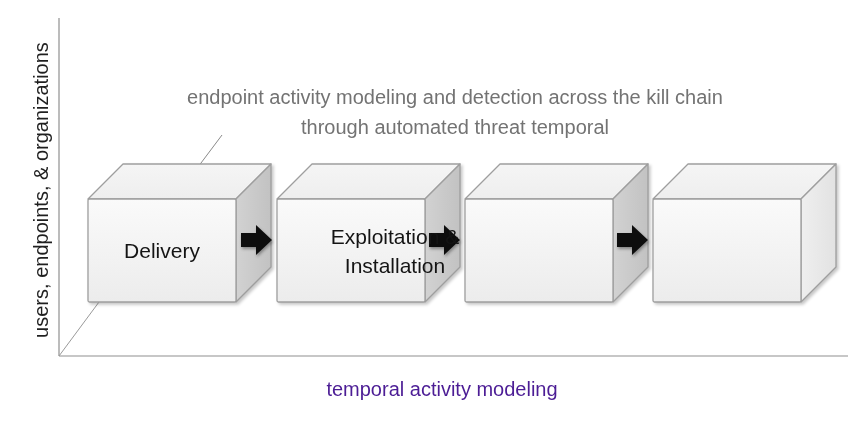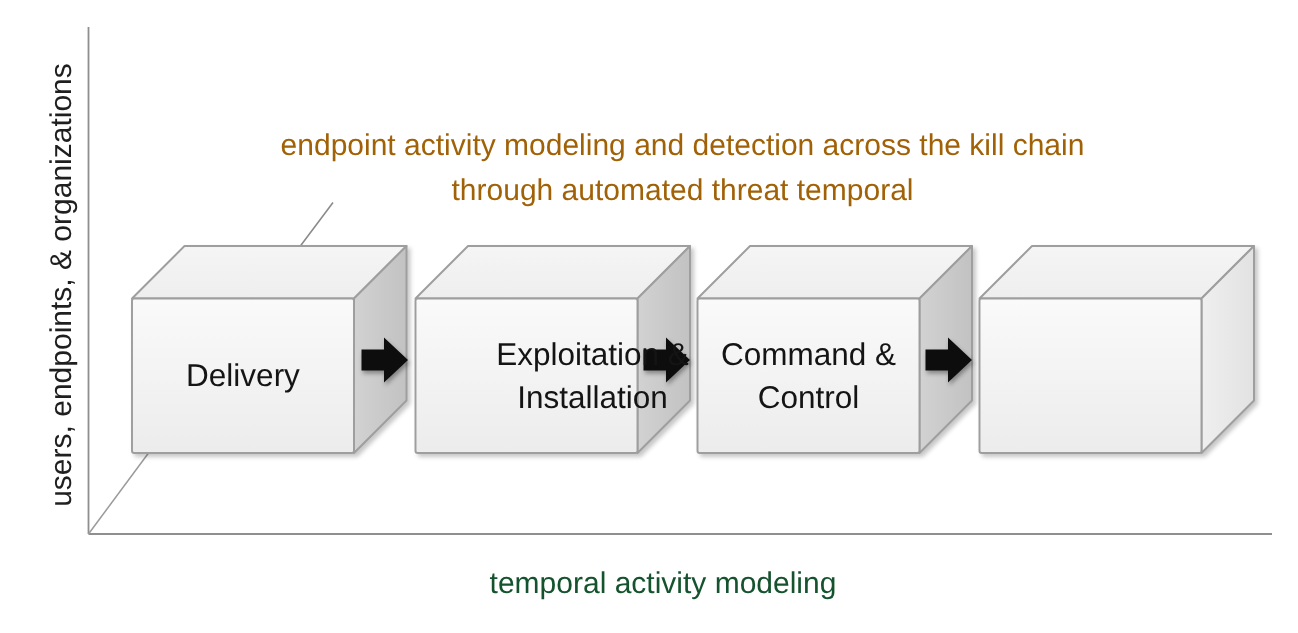--- a/index.html
+++ b/index.html
@@ -22,31 +22,31 @@
     top: 0;
   }
   .caption {
     position: absolute;
     left: 155px;
     top: 82px;
     width: 600px;
     text-align: center;
     font-size: 20px;
     line-height: 30px;
-    color: #a16207;
+    color: #737373;
   }
   .x-label {
     position: absolute;
     left: 142px;
     top: 374px;
     width: 600px;
     text-align: center;
     font-size: 20px;
     line-height: 30px;
-    color: #14532d;
+    color: #4c1d95;
   }
   .y-label {
     position: absolute;
     left: -134px;
     top: 177px;
     width: 350px;
     text-align: center;
     font-size: 20px;
     line-height: 26px;
     transform: rotate(-90deg);
@@ -139,15 +139,14 @@
   <div class="caption">
     <div>endpoint activity modeling and detection across the kill chain</div>
     <div>through automated threat temporal</div>
   </div>
 
   <div class="y-label">users, endpoints, &amp; organizations</div>
   <div class="x-label">temporal activity modeling</div>
 
   <div class="box-label b1">Delivery</div>
   <div class="box-label b2">Exploitation &amp; Installation</div>
-  <div class="box-label b3">Command &amp; Control</div>
 
 </div>
 
 </body></html>

